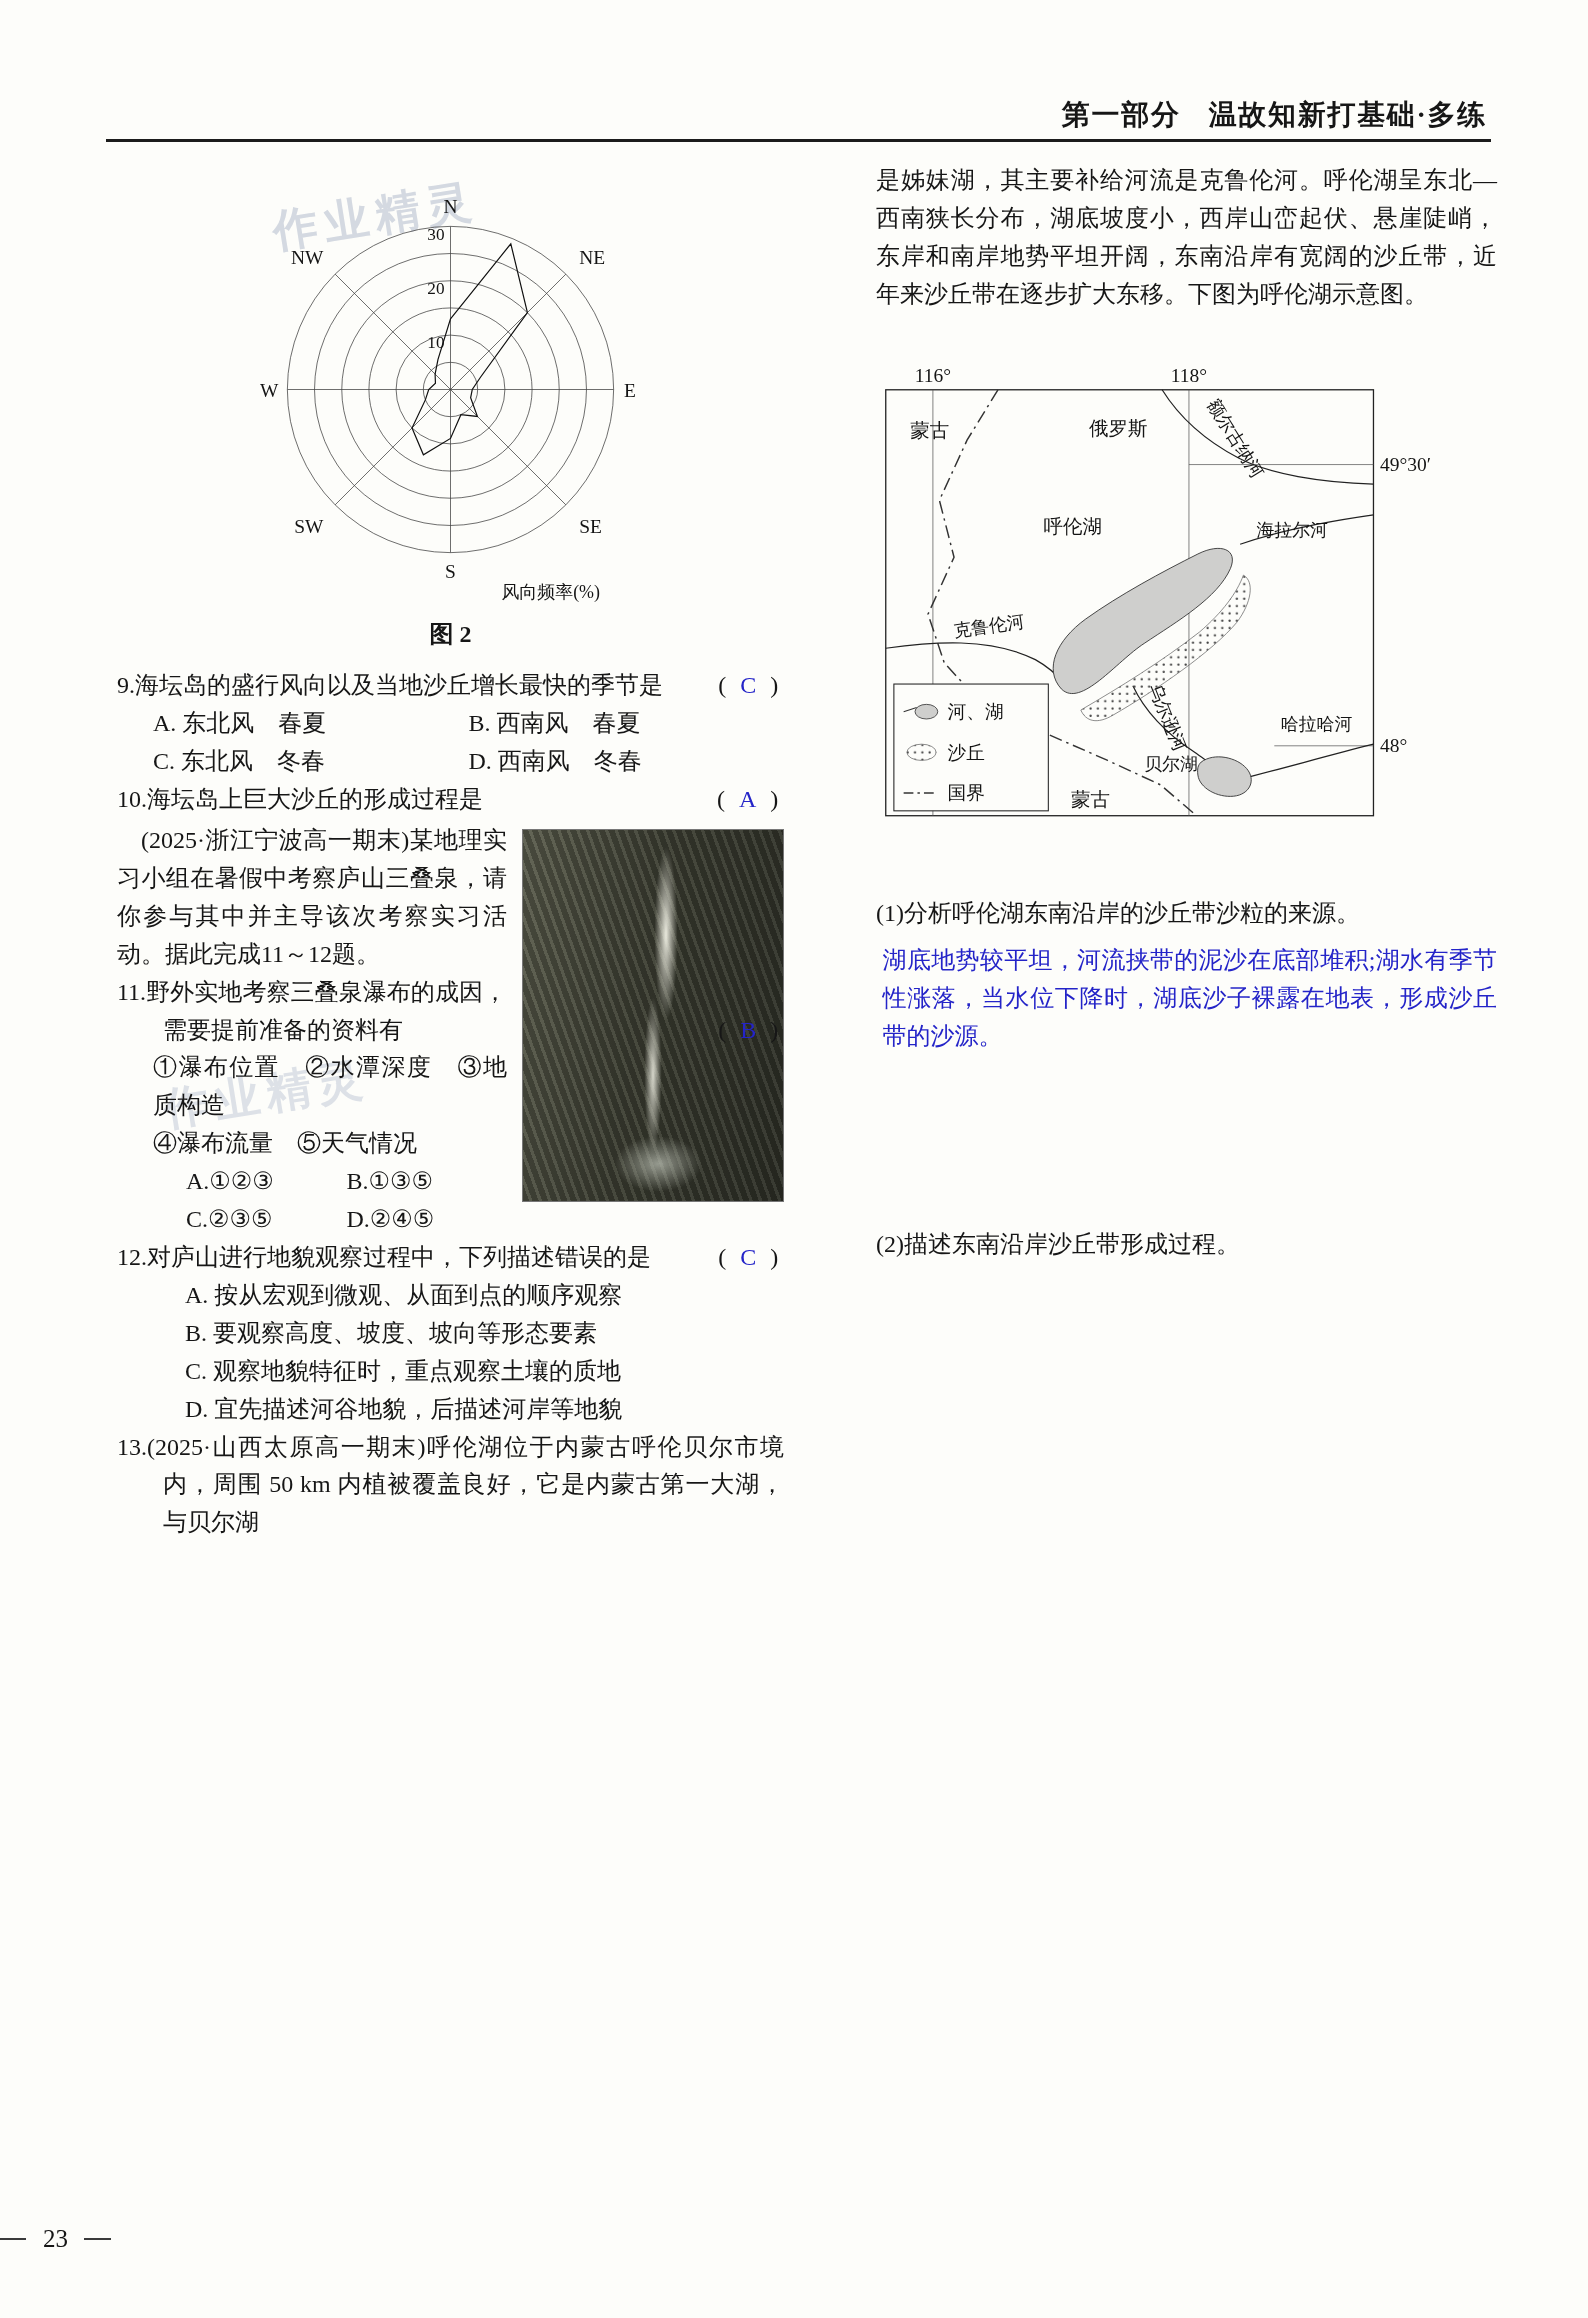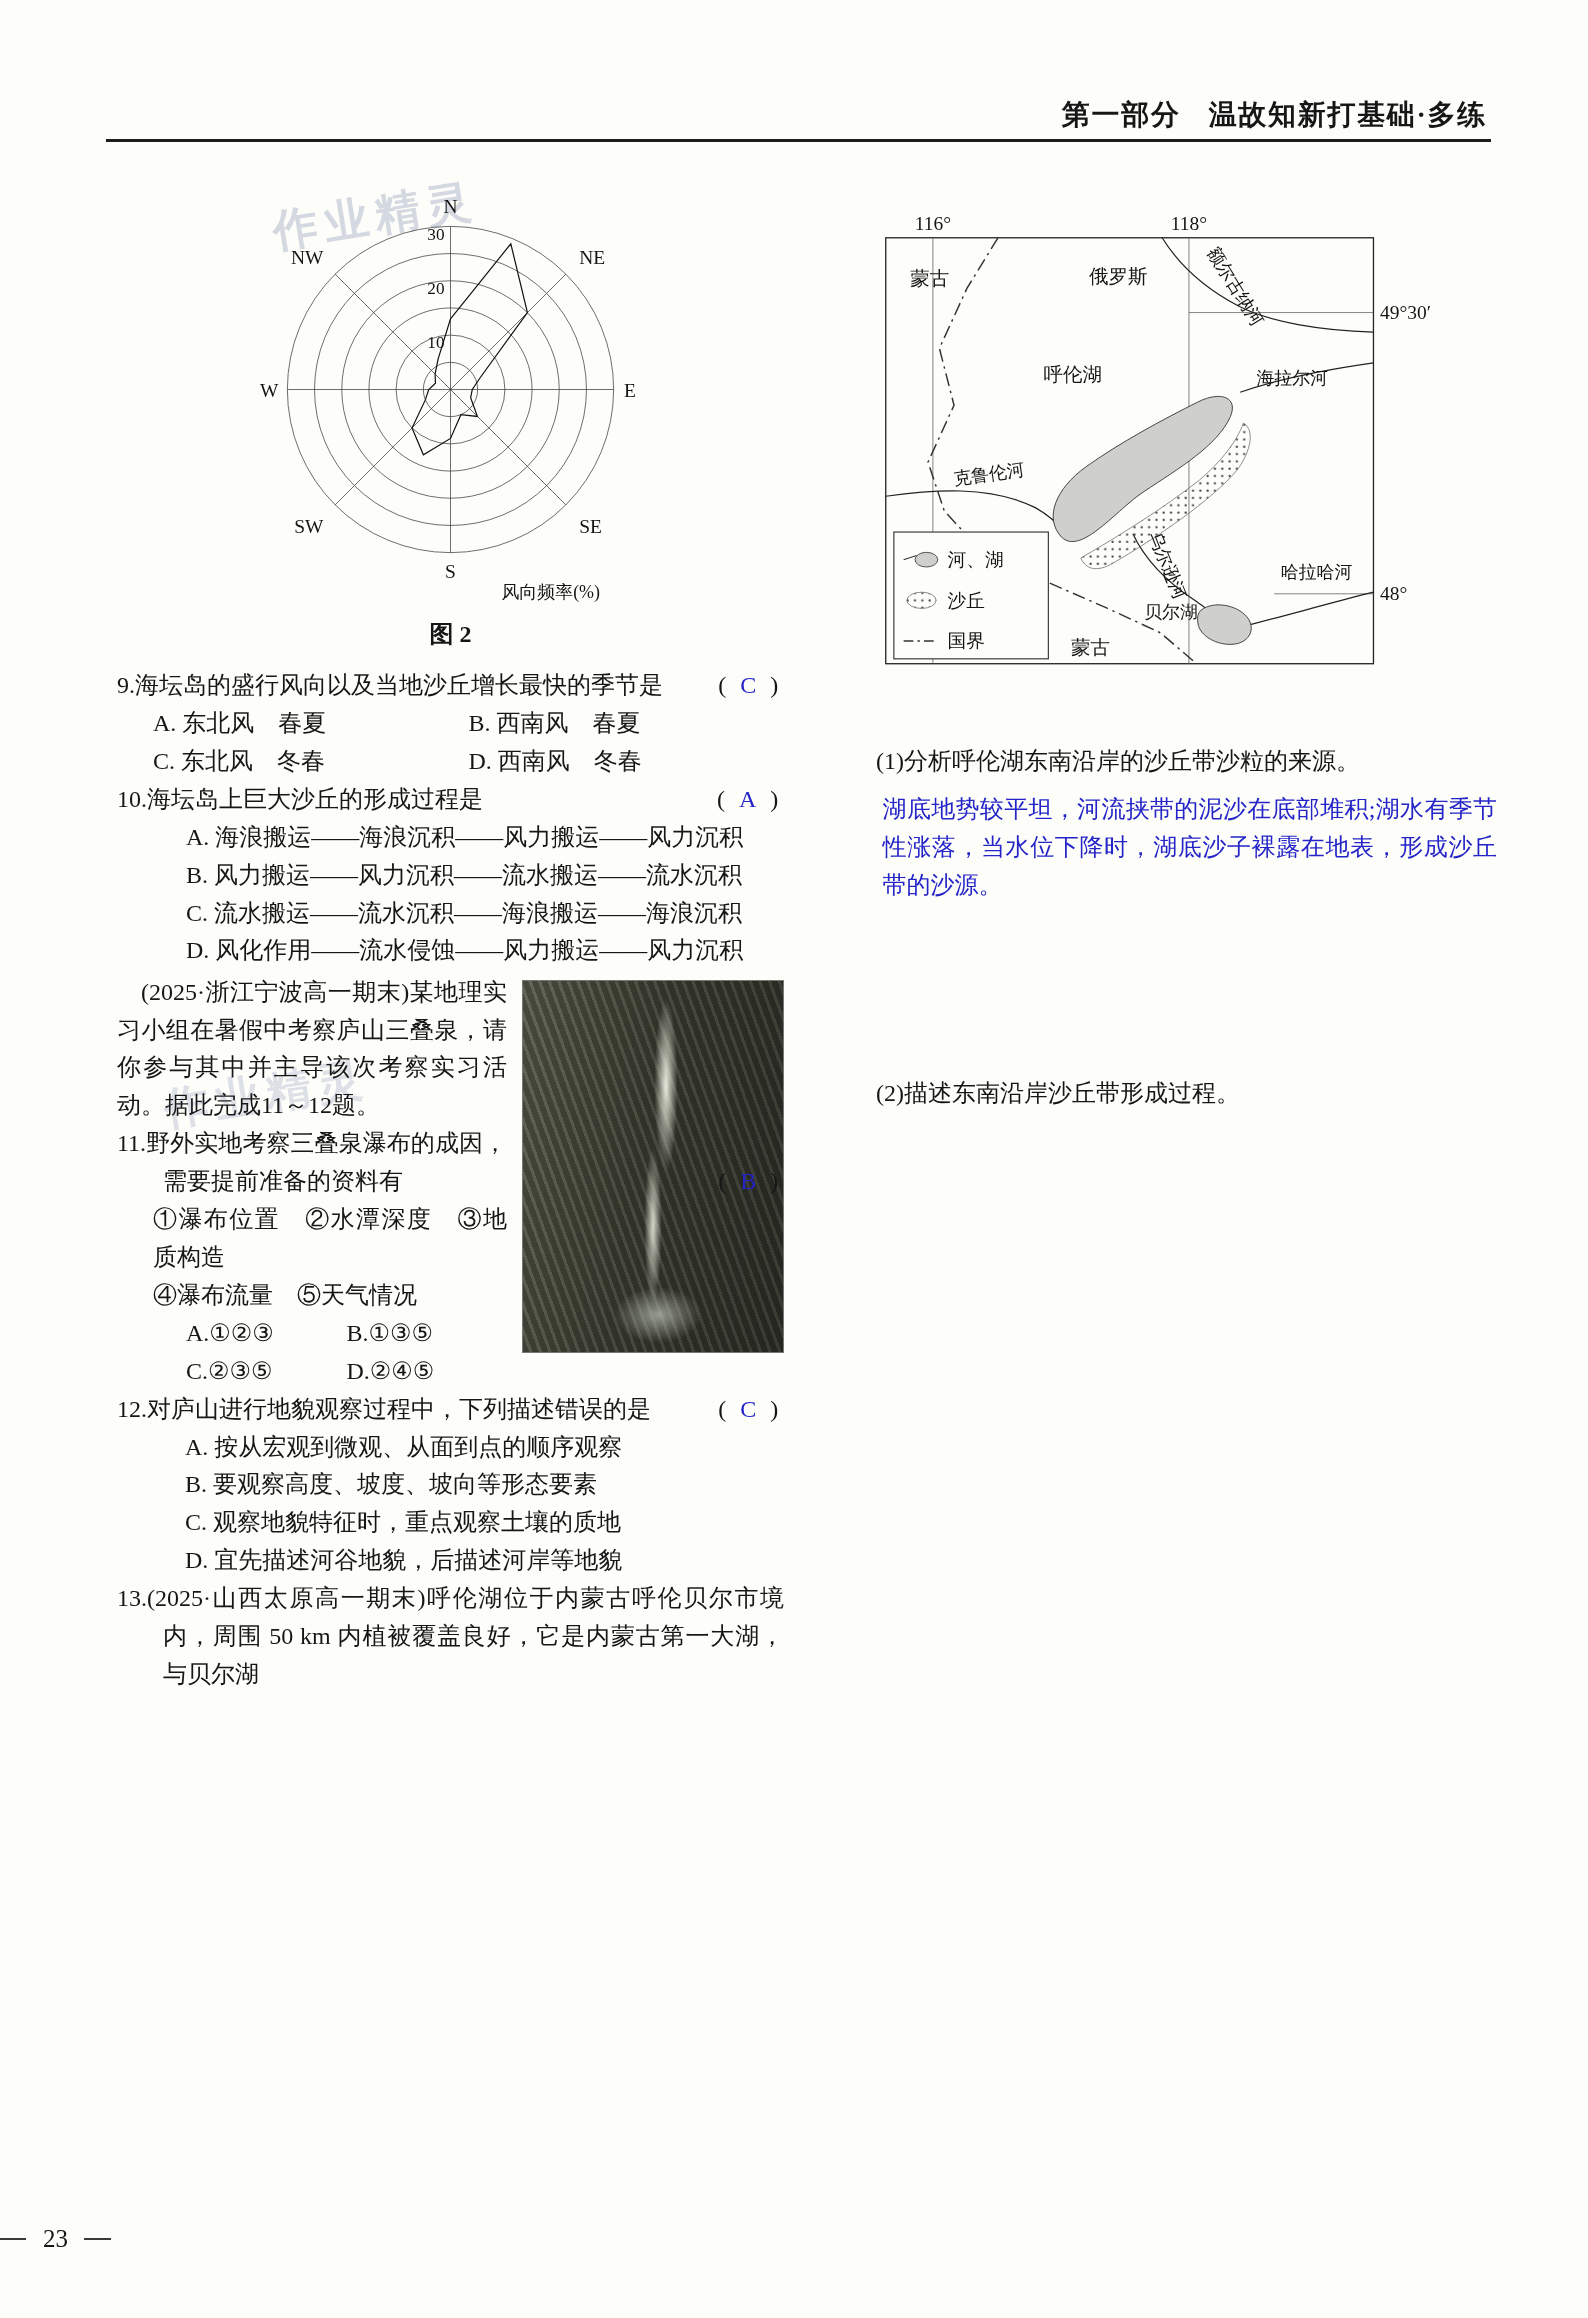--- a/index.html
+++ b/index.html
@@ -105,26 +105,20 @@
           <span>B. 西南风　春夏</span>
         </p>
       <p class="opt-row pl44">
           <span class="o1">C. 东北风　冬春</span>
           <span>D. 西南风　冬春</span>
         </p>
     </div>
 
     <div class="q">
       <p class="stem ind2"><span>10.</span><span>海坛岛上巨大沙丘的形成过程是</span><span class="ans"><span class="letter">A</span></span></p>
-      <div class="opts">
-        <p class="opt">A. 海浪搬运——海浪沉积——风力搬运——风力沉积</p>
-        <p class="opt">B. 风力搬运——风力沉积——流水搬运——流水沉积</p>
-        <p class="opt">C. 流水搬运——流水沉积——海浪搬运——海浪沉积</p>
-        <p class="opt">D. 风化作用——流水侵蚀——风力搬运——风力沉积</p>
-      </div>
     </div>
 
     <div class="passage">
       <div class="photo"></div>
       <p class="passage-text">(2025·浙江宁波高一期末)某地理实习小组在暑假中考察庐山三叠泉，请你参与其中并主导该次考察实习活动。据此完成11～12题。</p>
 
       <div class="q">
         <p class="stem ind2"><span>11.</span><span>野外实地考察三叠泉瀑布的成因，需要提前准备的资料有</span><span class="ans"><span class="letter">B</span></span></p>
         <p class="pl44">①瀑布位置　②水潭深度　③地质构造</p>
         <p class="pl44">④瀑布流量　⑤天气情况</p>
@@ -150,20 +144,21 @@
     </div>
 
     <div class="q">
       <p class="stem ind2"><span>13.</span><span>(2025·山西太原高一期末)呼伦湖位于内蒙古呼伦贝尔市境内，周围 50 km 内植被覆盖良好，它是内蒙古第一大湖，与贝尔湖</span></p>
     </div>
 
   </div>
 
   <div class="col col-right">
 
+    <p>是姊妹湖，其主要补给河流是克鲁伦河。呼伦湖呈东北—西南狭长分布，湖底坡度小，西岸山峦起伏、悬崖陡峭，东岸和南岸地势平坦开阔，东南沿岸有宽阔的沙丘带，近年来沙丘带在逐步扩大东移。下图为呼伦湖示意图。</p>
 
     <div class="map-figure">
       <svg width="569" height="488" viewBox="0 0 700 600" style="font-size:29px">
         <defs>
           <pattern id="dunedots" width="9" height="9" patternUnits="userSpaceOnUse">
             <circle cx="3" cy="3" r="1.4" fill="#444"></circle>
           </pattern>
         </defs>
         <rect x="12" y="34" width="600" height="524" fill="none" stroke="#222" stroke-width="1.6"></rect>
         <g stroke="#555" stroke-width="0.9">

